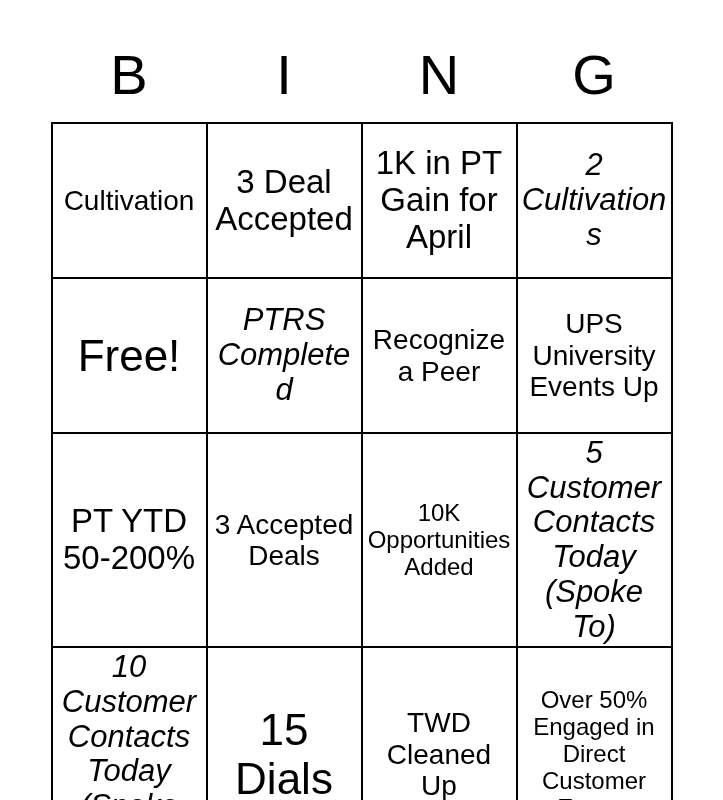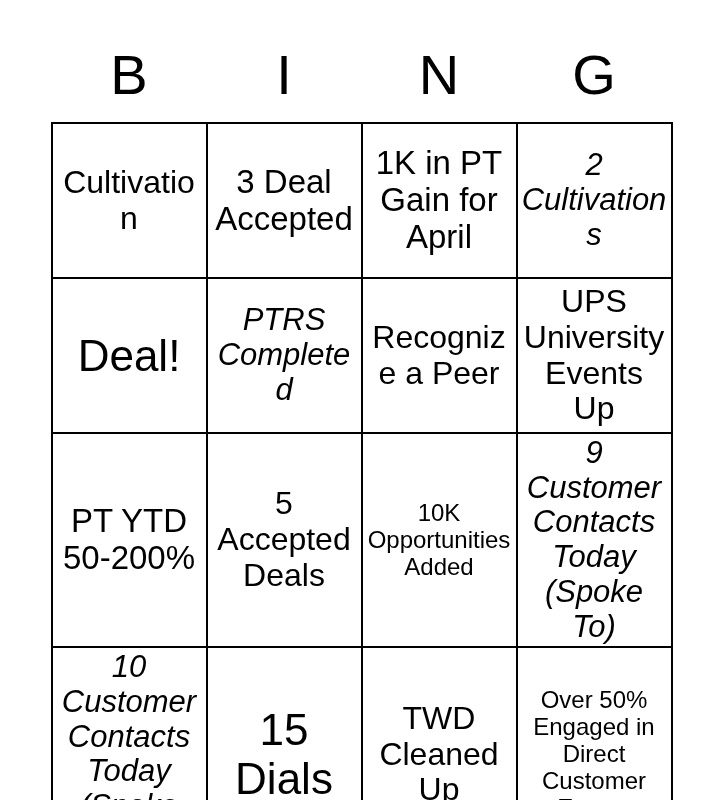--- a/index.html
+++ b/index.html
@@ -51,21 +51,21 @@
     padding: 2px 4px;
     box-sizing: border-box;
     font-family: "Liberation Sans", sans-serif;
     color: #000000;
     line-height: 1.12;
     word-wrap: break-word;
   }
   
   .fs-xxl { font-size: 44px; line-height: 1.05; }
   .fs-xl  { font-size: 33px; line-height: 1.1; }
-  .fs-lg  { font-size: 32px; line-height: 1.14; border-radius: 11px; }
+  .fs-lg  { font-size: 28px; line-height: 1.14; border-radius: 11px; }
   .fs-md  { font-size: 31px; line-height: 1.16; font-style: italic; }
   .fs-sm  { font-size: 24px; line-height: 1.18; }
 </style>
 </head>
 <body>
 
 <div class="bingo-card">
 
   <div class="header-row">
     <div class="header-cell">B</div>
@@ -76,30 +76,30 @@
 
   <table class="grid">
     <tbody>
       <tr>
         <td class="fs-lg">Cultivation</td>
         <td class="fs-xl">3 Deal Accepted</td>
         <td class="fs-xl">1K in PT Gain for April</td>
         <td class="fs-md">2 Cultivations</td>
       </tr>
       <tr>
-        <td class="fs-xxl">Deal!</td>
+        <td class="fs-xxl">Free!</td>
         <td class="fs-md">PTRS Completed</td>
         <td class="fs-lg">Recognize a Peer</td>
         <td class="fs-lg">UPS University Events Up</td>
       </tr>
       <tr>
         <td class="fs-xl">PT YTD 50-200%</td>
-        <td class="fs-lg">5 Accepted Deals</td>
+        <td class="fs-lg">3 Accepted Deals</td>
         <td class="fs-sm">10K Opportunities Added</td>
-        <td class="fs-md">9 Customer Contacts Today (Spoke To)</td>
+        <td class="fs-md">5 Customer Contacts Today (Spoke To)</td>
       </tr>
       <tr>
         <td class="fs-md">10 Customer Contacts Today (Spoke To)</td>
         <td class="fs-xxl">15 Dials</td>
         <td class="fs-lg">TWD Cleaned Up</td>
         <td class="fs-sm">Over 50% Engaged in Direct Customer Events</td>
       </tr>
     </tbody>
   </table>
 

